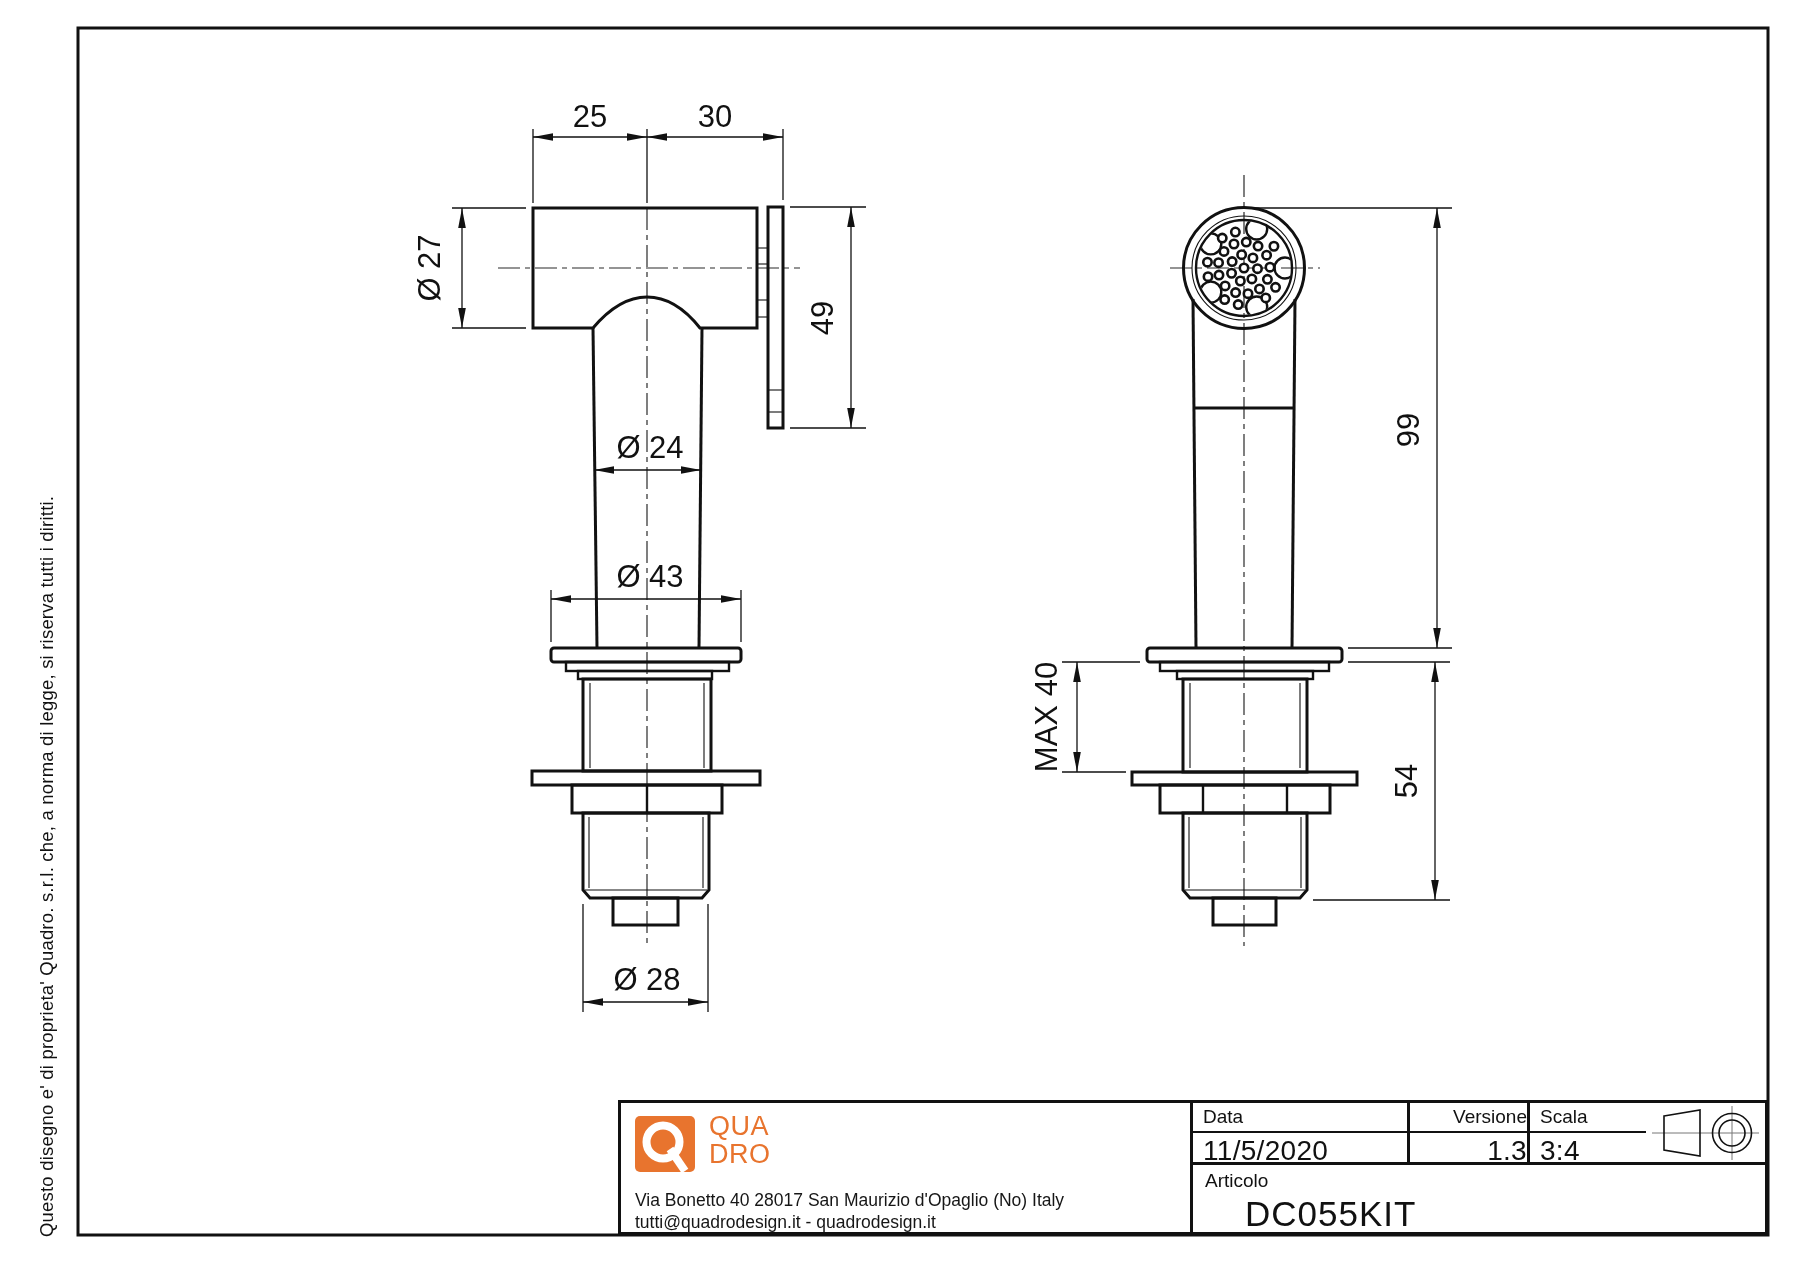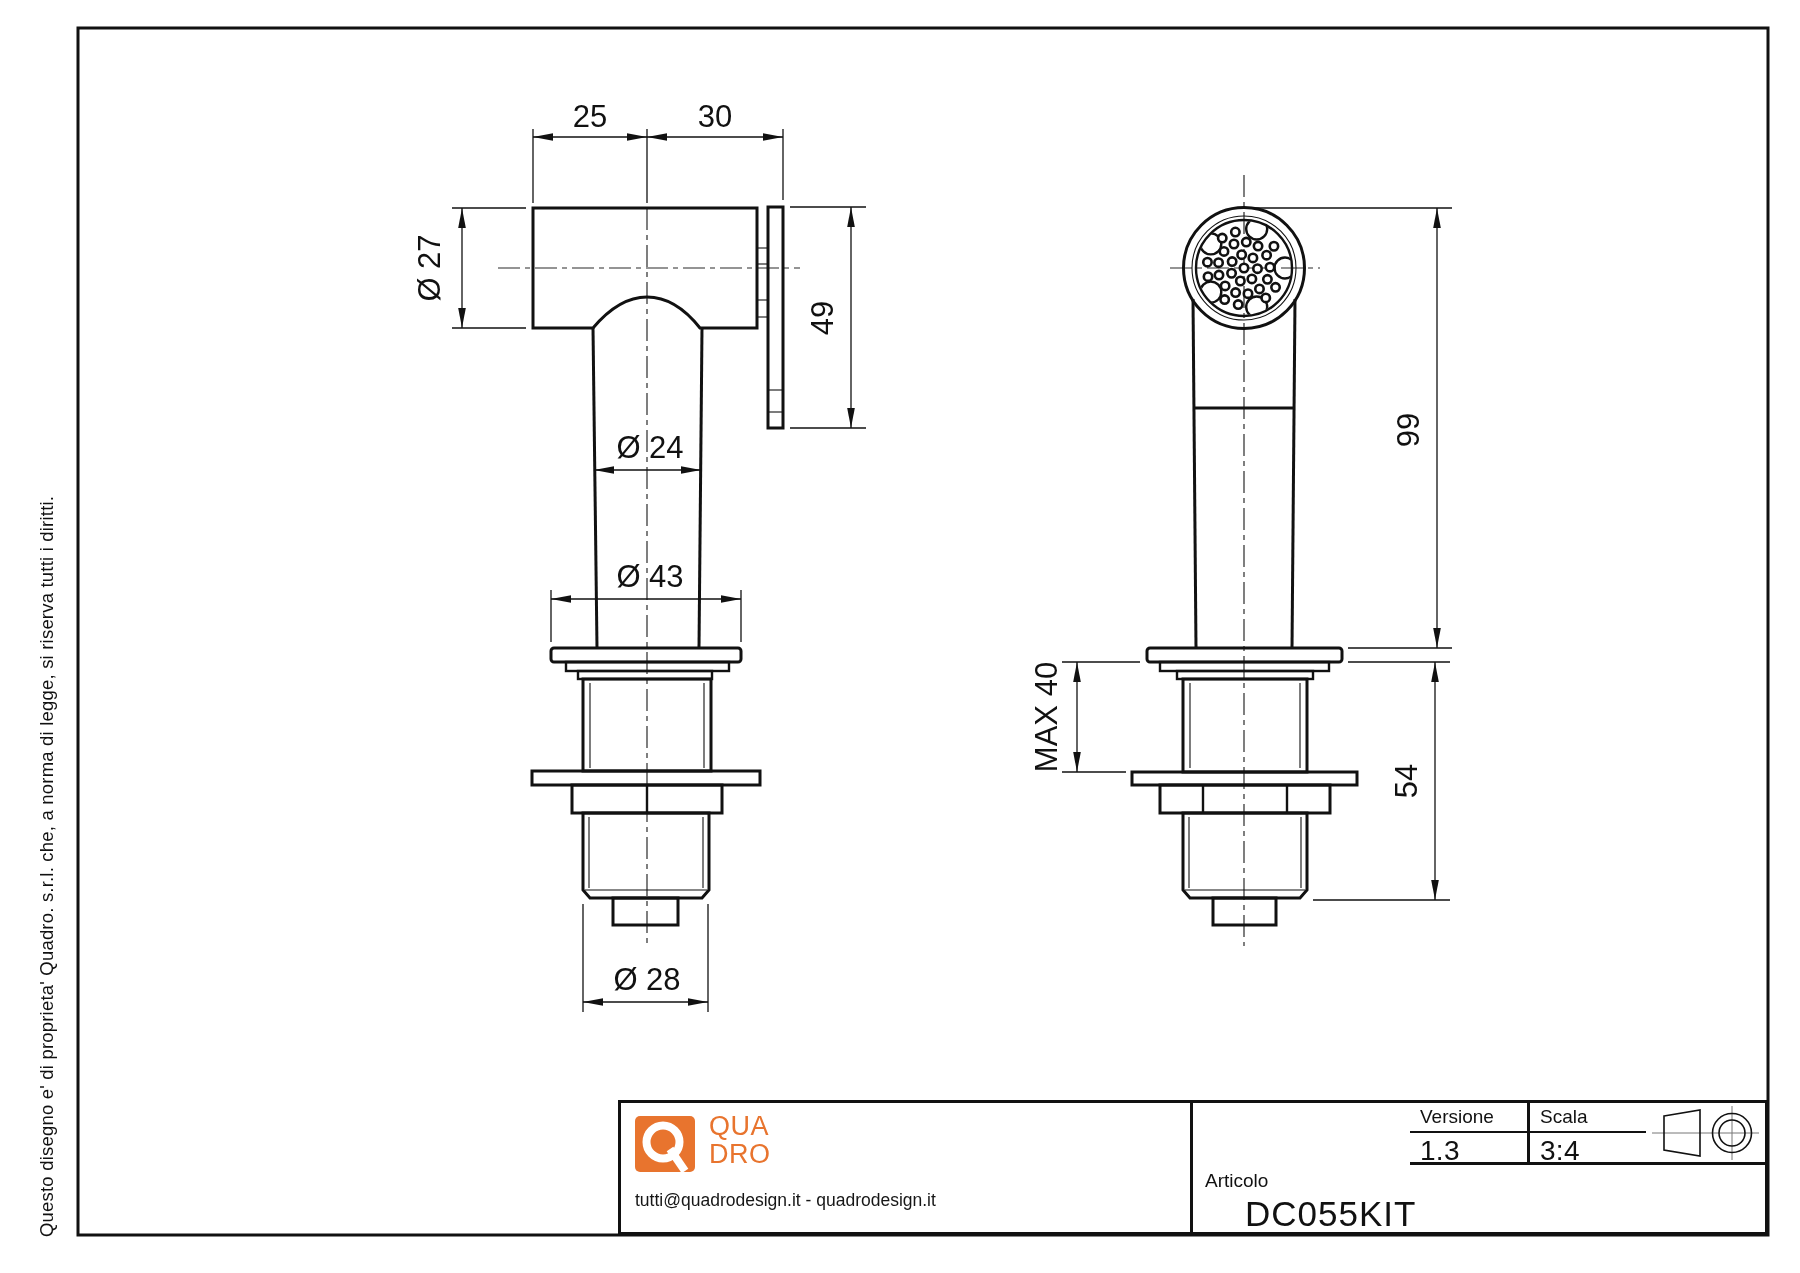--- a/index.html
+++ b/index.html
@@ -13,21 +13,21 @@
   .ext{stroke:#111;stroke-width:1.3;fill:none;}
   .dim{stroke:#111;stroke-width:1.3;fill:none;}
   .cl{stroke:#2a2a2a;stroke-width:1.2;fill:none;stroke-dasharray:22 5 5 5;}
   .copyright{position:absolute;left:36px;top:1237px;transform:rotate(-90deg);
     transform-origin:0 0;white-space:nowrap;font-size:18.5px;letter-spacing:.2px;color:#111;}
   .tb{position:absolute;left:618px;top:1100px;width:1150px;height:135px;
       border:3px solid #111;box-sizing:border-box;background:#fff;}
   .cell{position:absolute;box-sizing:border-box;background:#fff;}
   .cell-logo{left:0;top:0;width:572px;height:129px;border-right:3px solid #111;}
   .cell-data{left:572px;top:0;width:217px;height:62px;border-right:3px solid #111;border-bottom:3px solid #111;}
-  .cell-versione{left:789px;top:0;width:120px;height:62px;border-right:3px solid #111;border-bottom:3px solid #111;}
+  .cell-versione{left:789px;top:0;width:120px;height:62px;border-right:3px solid #111;border-bottom:3px solid #111;text-align:right;}
   .cell-scala{left:909px;top:0;width:136px;height:62px;border-right:3px solid #111;border-bottom:3px solid #111;}
   .cell-symbol{left:1025px;top:0;width:119px;height:62px;border-bottom:3px solid #111;}
   .cell-articolo{left:572px;top:62px;width:572px;height:67px;}
   .fieldlabel{height:30px;border-bottom:2.5px solid #111;font-size:19px;padding:3px 0 0 10px;box-sizing:border-box;}
   .fieldvalue{font-size:28px;padding:2px 0 0 10px;letter-spacing:.3px;}
   .alabel{font-size:19px;padding:5px 6px 0 12px;}
   .avalue{font-size:35px;padding:2px 0 0 12px;letter-spacing:1px;margin-left:40px;}
   .logo-square{position:absolute;left:14px;top:13px;width:60px;height:56px;border-radius:5px;}
   .logo-words{position:absolute;left:82px;top:9px;font-size:27px;line-height:28px;font-weight:500;letter-spacing:.5px;margin-left:6px;}
   .logo-address{position:absolute;left:14px;top:86px;font-size:17.5px;line-height:22px;color:#161616;}
@@ -260,24 +260,29 @@
       <svg width="60" height="56" viewBox="0 0 60 56" style="overflow:visible;">
         <circle cx="28" cy="26" r="16.5" fill="none" stroke="#fff" stroke-width="8"></circle>
         <line x1="35" y1="33" x2="50" y2="55" stroke="#fff" stroke-width="8"></line>
       </svg>
     </div>
     <div class="logo-words" style="color: rgb(232, 116, 46);">
       <div>QUA</div>
       <div>DRO</div>
     </div>
     <div class="logo-address">
+      <div>Via Bonetto 40  28017 San Maurizio d'Opaglio (No) Italy</div>
       <div>tutti@quadrodesign.it  -  quadrodesign.it</div>
     </div>
   </div>
 
+  <div class="cell cell-data">
+    <div class="fieldlabel">Data</div>
+    <div class="fieldvalue">11/5/2020</div>
+  </div>
 
   <div class="cell cell-versione">
     <div class="fieldlabel">Versione</div>
     <div class="fieldvalue">1.3</div>
   </div>
 
   <div class="cell cell-scala">
     <div class="fieldlabel">Scala</div>
     <div class="fieldvalue">3:4</div>
   </div>

